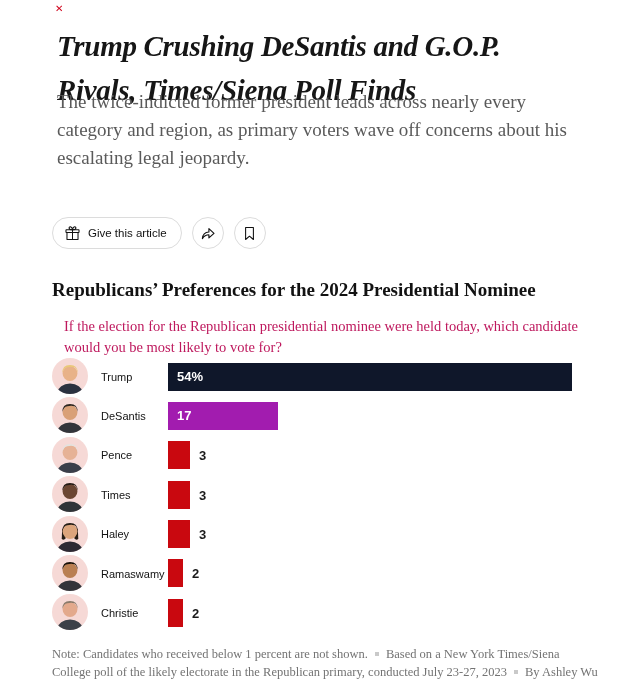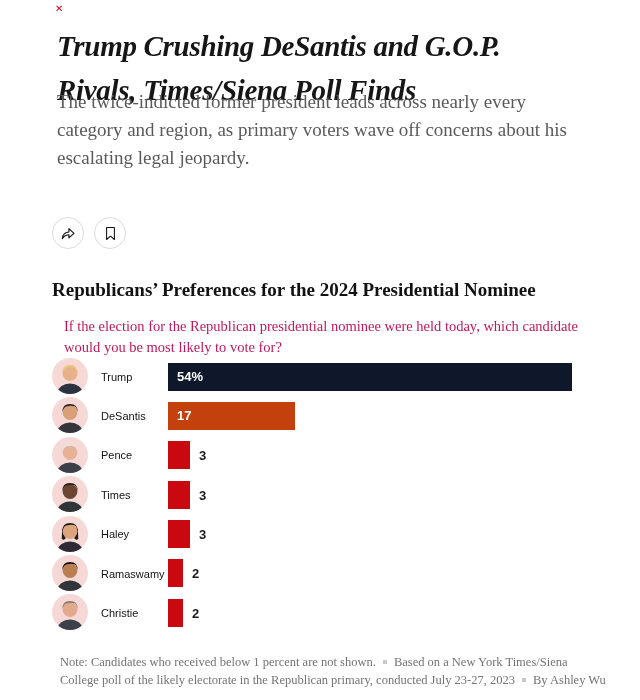--- a/index.html
+++ b/index.html
@@ -25,37 +25,47 @@
   .rows{position:absolute;left:52px;top:357px;width:540px;}
   .row{position:relative;height:39.4px;}
   .avatar{position:absolute;left:0;top:1px;width:36px;height:36px;}
   .cand{position:absolute;left:49px;top:50%;transform:translateY(-50%);
         font-size:11px;color:#121212;white-space:nowrap;}
   .barwrap{position:absolute;left:116px;top:5.5px;height:28px;width:410px;}
   .bar{position:relative;height:28px;display:flex;align-items:center;}
   .val-in{color:#ffffff;font-weight:700;font-size:13px;padding-left:9px;}
   .val-out{position:absolute;top:50%;transform:translateY(-50%);
         color:#1a1a1a;font-weight:700;font-size:13px;}
-  .note{position:absolute;left:52px;top:646px;width:548px;margin:8px;
+  .note{position:absolute;left:52px;top:646px;width:548px;margin:0;
         font-family:"Liberation Serif",serif;font-size:12.5px;line-height:17.5px;color:#737373;}
   .sep{display:inline-block;width:4px;height:4px;background:#c9c9c9;margin:0 7px;vertical-align:2px;}
   svg{display:block;}
 </style>
 </head>
 <body>
 
 <div class="page">
 
   <span class="top-mark">✕</span>
 
   <h1 class="headline">Trump Crushing DeSantis and G.O.P. Rivals, Times/Siena Poll Finds</h1>
 
   <p class="subhead">The twice-indicted former president leads across nearly every category and region, as primary voters wave off concerns about his escalating legal jeopardy.</p>
 
   <div class="toolbar">
+    <button class="pill-btn">
+      <svg width="17" height="17" viewBox="0 0 24 24" fill="none" stroke="#121212" stroke-width="1.5">
+        <rect x="4.2" y="10.5" width="15.6" height="10" rx="0.5"></rect>
+        <rect x="2.8" y="6.8" width="18.4" height="3.7" rx="0.5"></rect>
+        <line x1="12" y1="6.8" x2="12" y2="20.5"></line>
+        <path d="M12 6.8 C 9.5 6.8 7.2 5.8 7.2 4.2 C 7.2 2.8 8.6 2.2 9.8 2.8 C 11 3.4 12 5 12 6.8 Z"></path>
+        <path d="M12 6.8 C 14.5 6.8 16.8 5.8 16.8 4.2 C 16.8 2.8 15.4 2.2 14.2 2.8 C 13 3.4 12 5 12 6.8 Z"></path>
+      </svg>
+      <span>Give this article</span>
+    </button>
     <button class="circ-btn">
       <svg width="18" height="18" viewBox="0 0 24 24" fill="none" stroke="#121212" stroke-width="1.5" stroke-linejoin="round">
         <path d="M4.5 19.5 C 5 13.5 8.5 10.8 13.2 10.6 L13.2 6.2 L20 12.4 L13.2 18.6 L13.2 14.3 C 9.6 14.3 6.8 15.8 4.5 19.5 Z"></path>
       </svg>
     </button>
     <button class="circ-btn">
       <svg width="17" height="17" viewBox="0 0 24 24" fill="none" stroke="#121212" stroke-width="1.5" stroke-linejoin="round">
         <path d="M6.5 3.5 H17.5 V20.5 L12 15.8 L6.5 20.5 Z"></path>
       </svg>
     </button>
@@ -102,21 +112,21 @@
     <g clip-path="url(#clip1)">
       <path d="M4 36 Q7.5 25.5 18 25.5 Q28.5 25.5 32 36 Z" fill="#33353b"></path>
 
       <circle cx="18" cy="15.5" r="7.4" fill="#d9a077"></circle>
       <path d="M10.6 15 Q10 7 18 7 Q26 7 25.4 15 Q24.8 9.8 22.3 9.2 Q18.9 8.4 15.4 9.3 Q11.4 10 10.6 15 Z" fill="#2e2620"></path>
     </g>
   </svg>
         </span>
     <span class="cand">DeSantis</span>
     <div class="barwrap">
-      <div class="bar" style="width: 127px; background: #c2410c;">
+      <div class="bar" style="width: 110px; background: #a21caf;">
             <span class="val-in">17</span>
           </div>
     </div>
   </div>
 
   <div class="row">
     <span class="avatar">
           <svg width="36" height="36" viewBox="0 0 36 36">
     <defs>
               <clipPath id="clip2">

